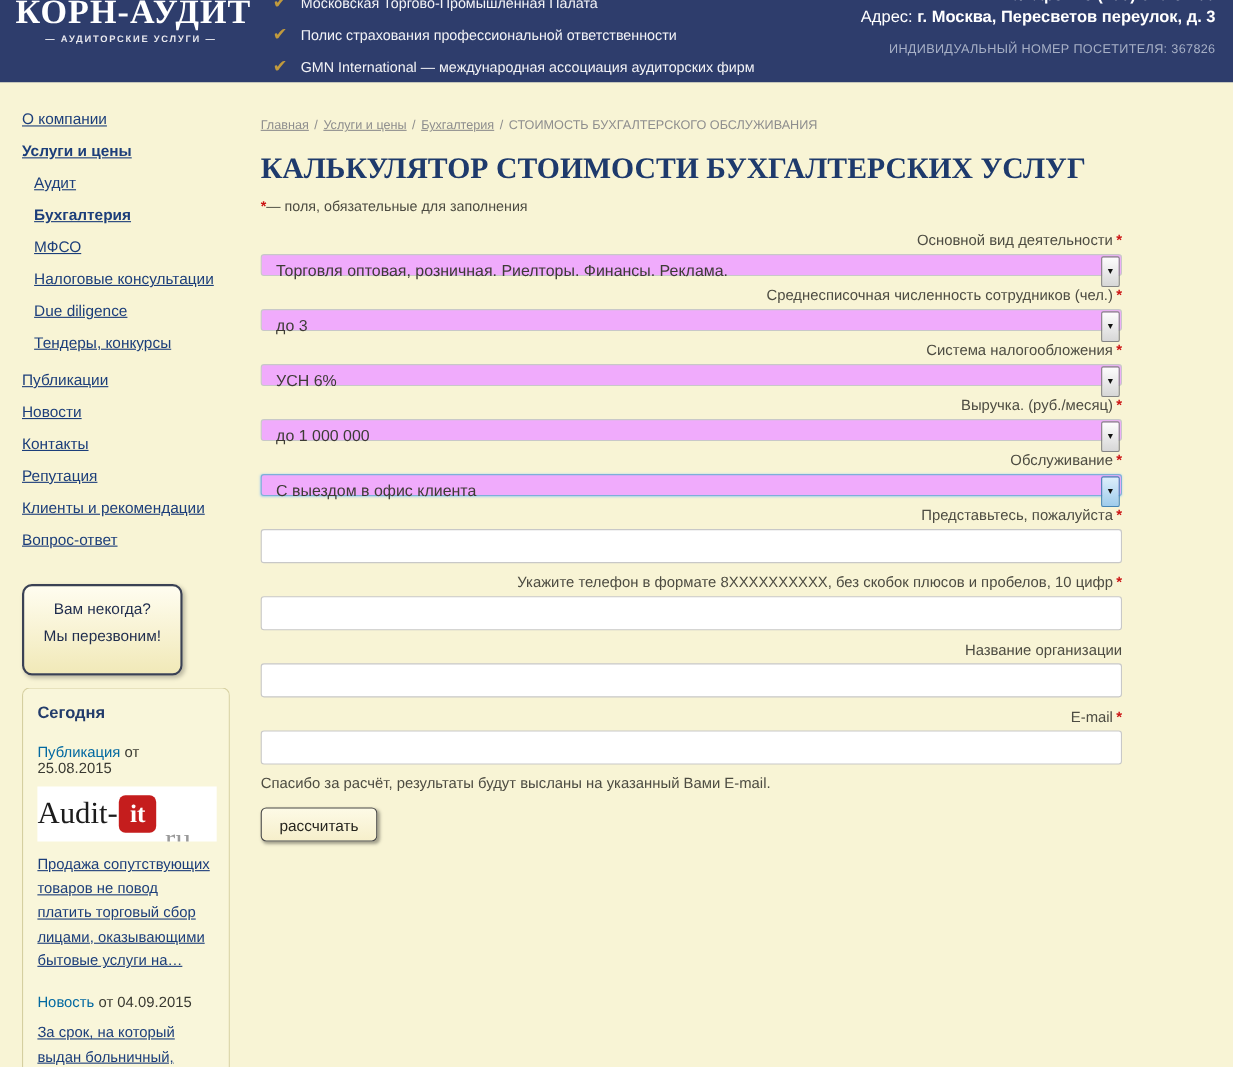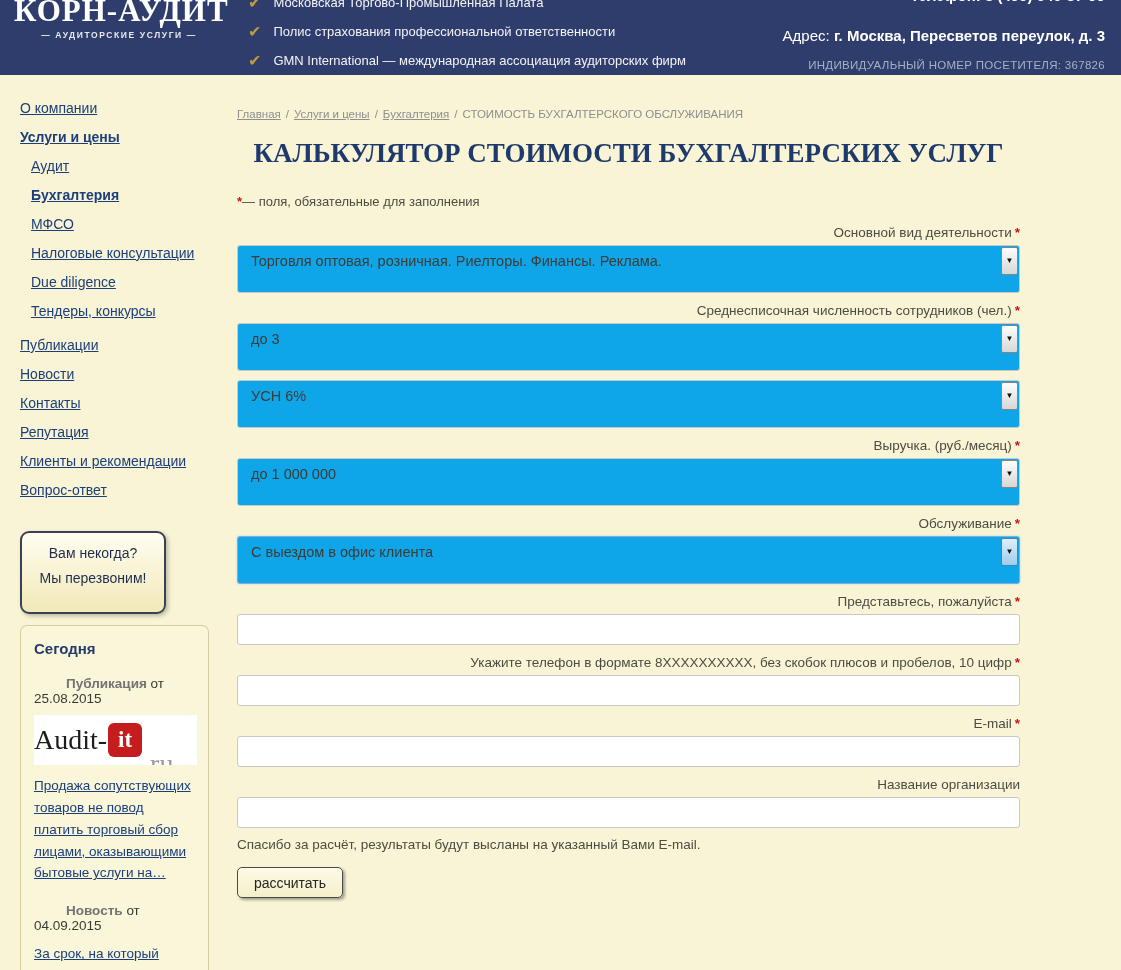--- a/index.html
+++ b/index.html
@@ -12,21 +12,21 @@
   .logo-title { font-family:"Liberation Serif", serif; font-weight:bold; font-size:31px; letter-spacing:1px; color:#fff; white-space:nowrap; }
   .logo-subtitle { font-size:8.5px; letter-spacing:1.6px; color:#e8e8ee; margin-top:1px; font-weight:bold; }
 
   .badges { position:absolute; left:248px; top:-12px; }
   .badge-row { display:flex; align-items:center; height:29px; }
   .check-icon { color:#c19a3d; font-size:16px; margin-right:12px; line-height:1; }
   .badge-label { font-size:13px; color:#f3f3f6; }
 
   .contact { position:absolute; right:16px; top:-14px; width:420px; text-align:right; }
   .contact-phone { font-size:15px; font-weight:bold; line-height:20px; white-space:nowrap; }
-  .contact-address { margin-top:20px; font-size:15px; line-height:20px; white-space:nowrap; }
+  .contact-address { margin-top:0; font-size:15px; line-height:20px; white-space:nowrap; }
   .contact-address .val, .contact-phone .val { font-weight:bold; }
   .contact-address .lbl { font-weight:normal; }
   .visitor { margin-top:13px; font-size:11.5px; color:#a7b0c6; letter-spacing:.3px; white-space:nowrap; }
 
   
   .page { position:relative; height:895px; background:#f8f4d5; }
 
   
   .side-nav { position:absolute; left:20px; top:24px; width:200px; list-style:none; }
   .side-nav li { margin-bottom:11px; font-size:14px; line-height:18px; }
@@ -39,47 +39,47 @@
     border:2px solid #3a4154; border-radius:9px; text-align:center;
     background:linear-gradient(#fffdf0, #f1e9b8); box-shadow:2px 2px 4px rgba(0,0,0,.25); cursor:pointer; }
   .callback-box .cb-line { font-size:14px; color:#1f2c4d; }
   .callback-box .cb-line + .cb-line { margin-top:9px; }
 
   .today-box { position:absolute; left:20px; top:550px; width:189px; height:396px;
     border:1px solid #d5cfa0; border-bottom:none; border-radius:7px 7px 0 0;
     background:#f9f6da; padding:14px 13px 0; overflow:hidden; }
   .today-title { font-size:15px; font-weight:bold; color:#233c6b; }
   .today-entry-head { margin-top:19px; font-size:13.5px; color:#3a3a32; }
-  .today-entry-head .ehl { font-weight:bold; color:#737373;margin-left:32px; }
+  .today-entry-head .ehl { font-weight:normal; color:#0369a1; }
   .auditit-logo { margin-top:9px; width:163px; height:50px; background:#fff; display:flex; align-items:center; overflow:hidden; }
   .auditit-part1 { font-family:"Liberation Serif", serif; font-size:28px; color:#1c1c1c; }
   .auditit-tile { width:34px; height:34px; background:#c51d1d; border-radius:6px; color:#fff;
      font-family:"Liberation Serif", serif; font-weight:bold; font-size:23px; display:flex; align-items:center; justify-content:center; margin:0 1px; }
   .auditit-part3 { font-family:"Liberation Serif", serif; font-size:28px; color:#9a9a9a;margin-top:48px; }
   .today-link { display:block; margin-top:10px; font-size:13.5px; line-height:1.62; color:#1c3e7a; text-decoration:underline; cursor:pointer; }
   .cutoff-fragment { position:absolute; left:70px; bottom:0; width:24px; height:5px; background:#33322b; border-radius:1px; }
 
   
   .content { position:absolute; left:237px; top:0; width:783px; padding-top:33px; }
 
   .breadcrumb { font-size:11.5px; color:#8e8e8e; height:16px; margin-bottom:14px; }
   .breadcrumb a { color:#8e8e8e; text-decoration:underline; cursor:pointer; }
   .breadcrumb .sep { margin:0 5px; }
   .breadcrumb .current { color:#8e8e8e; }
 
   .page-title { font-family:"Liberation Serif", serif; font-weight:bold; font-size:27px;
-    color:#1e3a6c; height:34px; margin-bottom:22px; white-space:nowrap;text-align:center; }
+    color:#1e3a6c; height:34px; margin-bottom:8px; white-space:nowrap; }
 
   .required-note { font-size:13px; color:#4d4c42; height:18px; margin-bottom:12px; }
   .req { color:#cc1414; font-weight:bold; margin-left:3px; }
 
   .form-row { margin-bottom:9px; }
   .field-label { font-size:13.5px; color:#4d4c42; line-height:18px; margin-bottom:3px; display:block;text-align:right; }
 
-  .select-box { position:relative; width:783px; height:48px; background:#0ea5e9;
+  .select-box { position:relative; width:783px; height:20px; background:#f0abfc;
     border:1px solid #c8c8c8; border-radius:3px; cursor:pointer; }
   .select-value { position:absolute; left:13px; top:0; line-height:30px; font-size:14.5px; color:#3d3c35; white-space:nowrap; }
   .select-arrow-button { position:absolute; right:1px; top:1px; width:17px; height:28px;
     background:linear-gradient(#fdfdfd,#d7d7d7); border:1px solid #858585; border-radius:2px;
     display:flex; align-items:center; justify-content:center; }
   .select-arrow-button .glyph { font-size:8px; color:#111; line-height:1; }
   .select-box.focused { border-color:#7db0d8; box-shadow:0 0 2px #a8cfec; }
   .select-box.focused .select-arrow-button { background:linear-gradient(#ddeffb,#9fccec); border-color:#4585b4; }
 
   .text-input { width:783px; height:31px; background:#fff; border:1px solid #c8c8c8; border-radius:3px;
@@ -204,20 +204,21 @@
         <span class="field-label"><span>Среднесписочная численность сотрудников (чел.)</span><span class="req">*</span></span>
         <div class="select-box">
           <span class="select-value">до 3</span>
           <span class="select-arrow-button">
               <span class="glyph">▼</span>
             </span>
         </div>
       </div>
 
       <div class="form-row">
+        <span class="field-label"><span>Система налогообложения</span><span class="req">*</span></span>
         <div class="select-box">
           <span class="select-value">УСН 6%</span>
           <span class="select-arrow-button">
               <span class="glyph">▼</span>
             </span>
         </div>
       </div>
 
       <div class="form-row">
         <span class="field-label"><span>Выручка. (руб./месяц)</span><span class="req">*</span></span>
@@ -243,28 +244,28 @@
         <span class="field-label"><span>Представьтесь, пожалуйста</span><span class="req">*</span></span>
         <input class="text-input" type="text" style="">
       </div>
 
       <div class="form-row">
         <span class="field-label"><span>Укажите телефон в формате 8XXXXXXXXXX, без скобок плюсов и пробелов, 10 цифр</span><span class="req">*</span></span>
         <input class="text-input" type="text" style="">
       </div>
 
       <div class="form-row">
+        <span class="field-label"><span>Название организации</span></span>
+        <input class="text-input" type="text" style="">
+      </div>
+
+      <div class="form-row">
         <span class="field-label"><span>E-mail</span><span class="req">*</span></span>
         <input class="text-input" type="text" style="">
       </div>
 
-      <div class="form-row">
-        <span class="field-label"><span>Название организации</span></span>
-        <input class="text-input" type="text" style="">
-      </div>
-
       <div class="thanks-note">Спасибо за расчёт, результаты будут высланы на указанный Вами E-mail.</div>
 
       <button class="submit-button" type="button">рассчитать</button>
 
     </form>
   </div>
 </div>
 
 </body></html>

